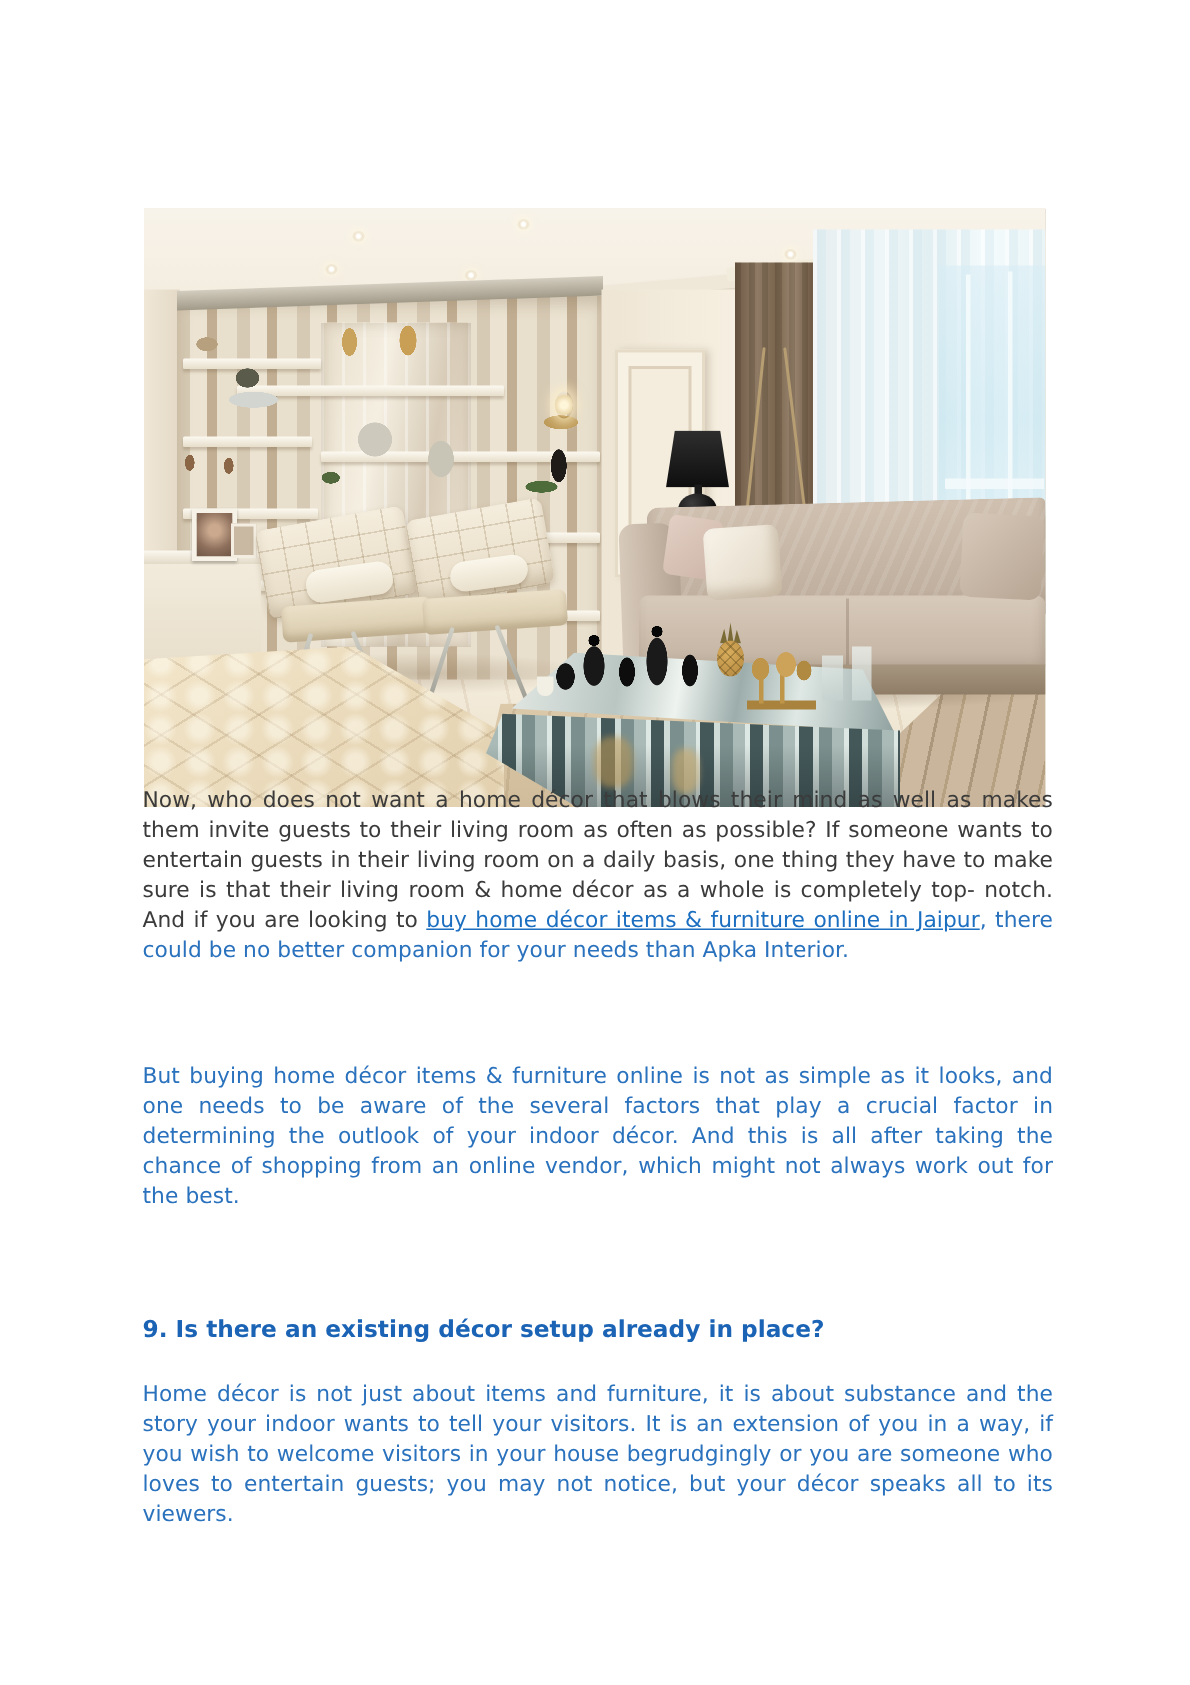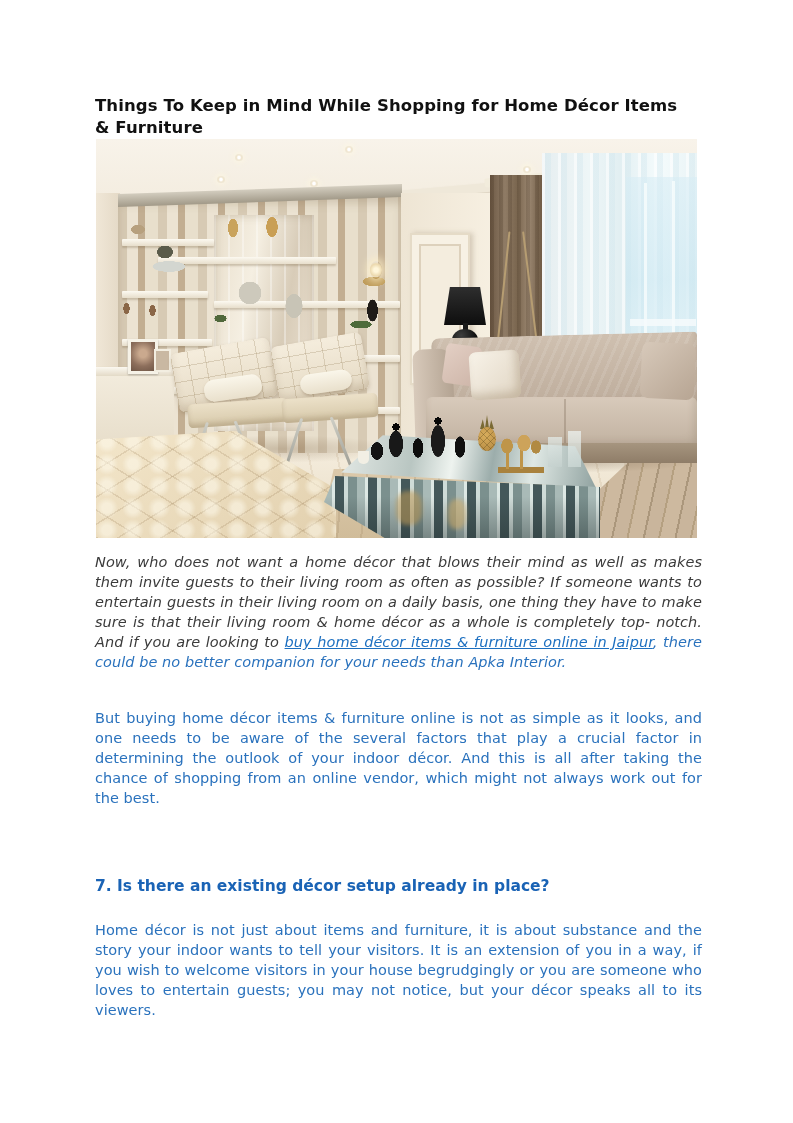--- a/index.html
+++ b/index.html
@@ -11,21 +11,21 @@
     position:absolute;left:95px;top:95px;width:606px;margin:0;
     font-size:16.5px;line-height:22px;font-weight:bold;
     color:var(--title-text,#111111);white-space:pre-line;letter-spacing:.1px;
   }
   .para{
     position:absolute;left:95px;width:607px;margin:0;
     font-size:14.5px;line-height:20px;text-align:justify;letter-spacing:.05px;
   }
   .para.dark{color:var(--body-text,#3b3b3b);}
   .para.blue{color:var(--body-blue,#2a72bd);}
-  .p1{top:552px;font-style:italic;}
+  .p1{top:524px;}
   .p2{top:708px;}
   .p3{top:824px;}
   .p4{top:920px;}
   .heading{
     position:absolute;left:95px;top:874px;width:607px;margin:0;
     font-size:15.5px;line-height:24px;font-weight:bold;color:var(--heading-blue,#1a63b5);
   }
   .link{color:var(--link-blue,#1c6fc0);text-decoration:underline;cursor:pointer;}
 
   
@@ -205,22 +205,20 @@
     background-size:14px 18px,16px 20px,12px 16px,3px 26px,3px 28px,46px 6px;}
   .ph-glassware{left:450px;top:292px;width:40px;height:36px;background-repeat:no-repeat;opacity:.75;background-image:
     linear-gradient(#e4ebe8,#c6d2cf),linear-gradient(#eef3f0,#cfdbd8);
     background-position:2px 6px,22px 0px;background-size:14px 30px,13px 36px;}
 </style>
 </head>
 <body>
 
 <div class="page">
 
-  <h1 class="title">Things To Keep in Mind While Shopping for Home Décor Items
-&amp; Furniture</h1>
 
   <figure class="photo">
     <i class="ph-ceiling"></i>
     <i class="ph-molding m1"></i>
     <i class="ph-molding m2"></i>
     <i class="ph-molding m3"></i>
     <i class="ph-light" style="left:140px;top:16px"></i>
     <i class="ph-light" style="left:122px;top:38px"></i>
     <i class="ph-light" style="left:250px;top:8px"></i>
     <i class="ph-light" style="left:215px;top:42px"></i>
@@ -306,17 +304,17 @@
     <i class="ph-pineapple-body"></i>
     <i class="ph-candelabra"></i>
     <i class="ph-glassware"></i>
   </figure>
 
   <p class="para dark p1"><span>Now, who does not want a home décor that blows their mind as well as makes  them invite guests to their living room as often as possible? If someone wants  to entertain guests in their living room on a daily basis, one thing they have to  make sure is that their living room &amp; home décor as a whole is completely top-  notch. And if you are looking to </span><a class="link" href="#">buy home décor items &amp; furniture online in  Jaipur</a><span class="blue-inline" style="color:var(--body-blue,#2a72bd)">, there could be no better companion for your needs than Apka Interior.</span></p>
 
   <p class="para blue p2">But buying home décor items &amp; furniture online is not as simple as it looks, and  one needs to be aware of the several factors that play a crucial factor in  determining the outlook of your indoor décor. And this is all after taking the  chance of shopping from an online vendor, which might not always work out  for the best.</p>
 
 
-  <h2 class="heading">7. Is there an existing décor setup already in place?</h2>
+  <h2 class="heading">9. Is there an existing décor setup already in place?</h2>
 
   <p class="para blue p4">Home décor is not just about items and furniture, it is about substance and the  story your indoor wants to tell your visitors. It is an extension of you in a way, if  you wish to welcome visitors in your house begrudgingly or you are someone  who loves to entertain guests; you may not notice, but your décor speaks all  to its viewers.</p>
 
 </div>
 
 </body></html>

